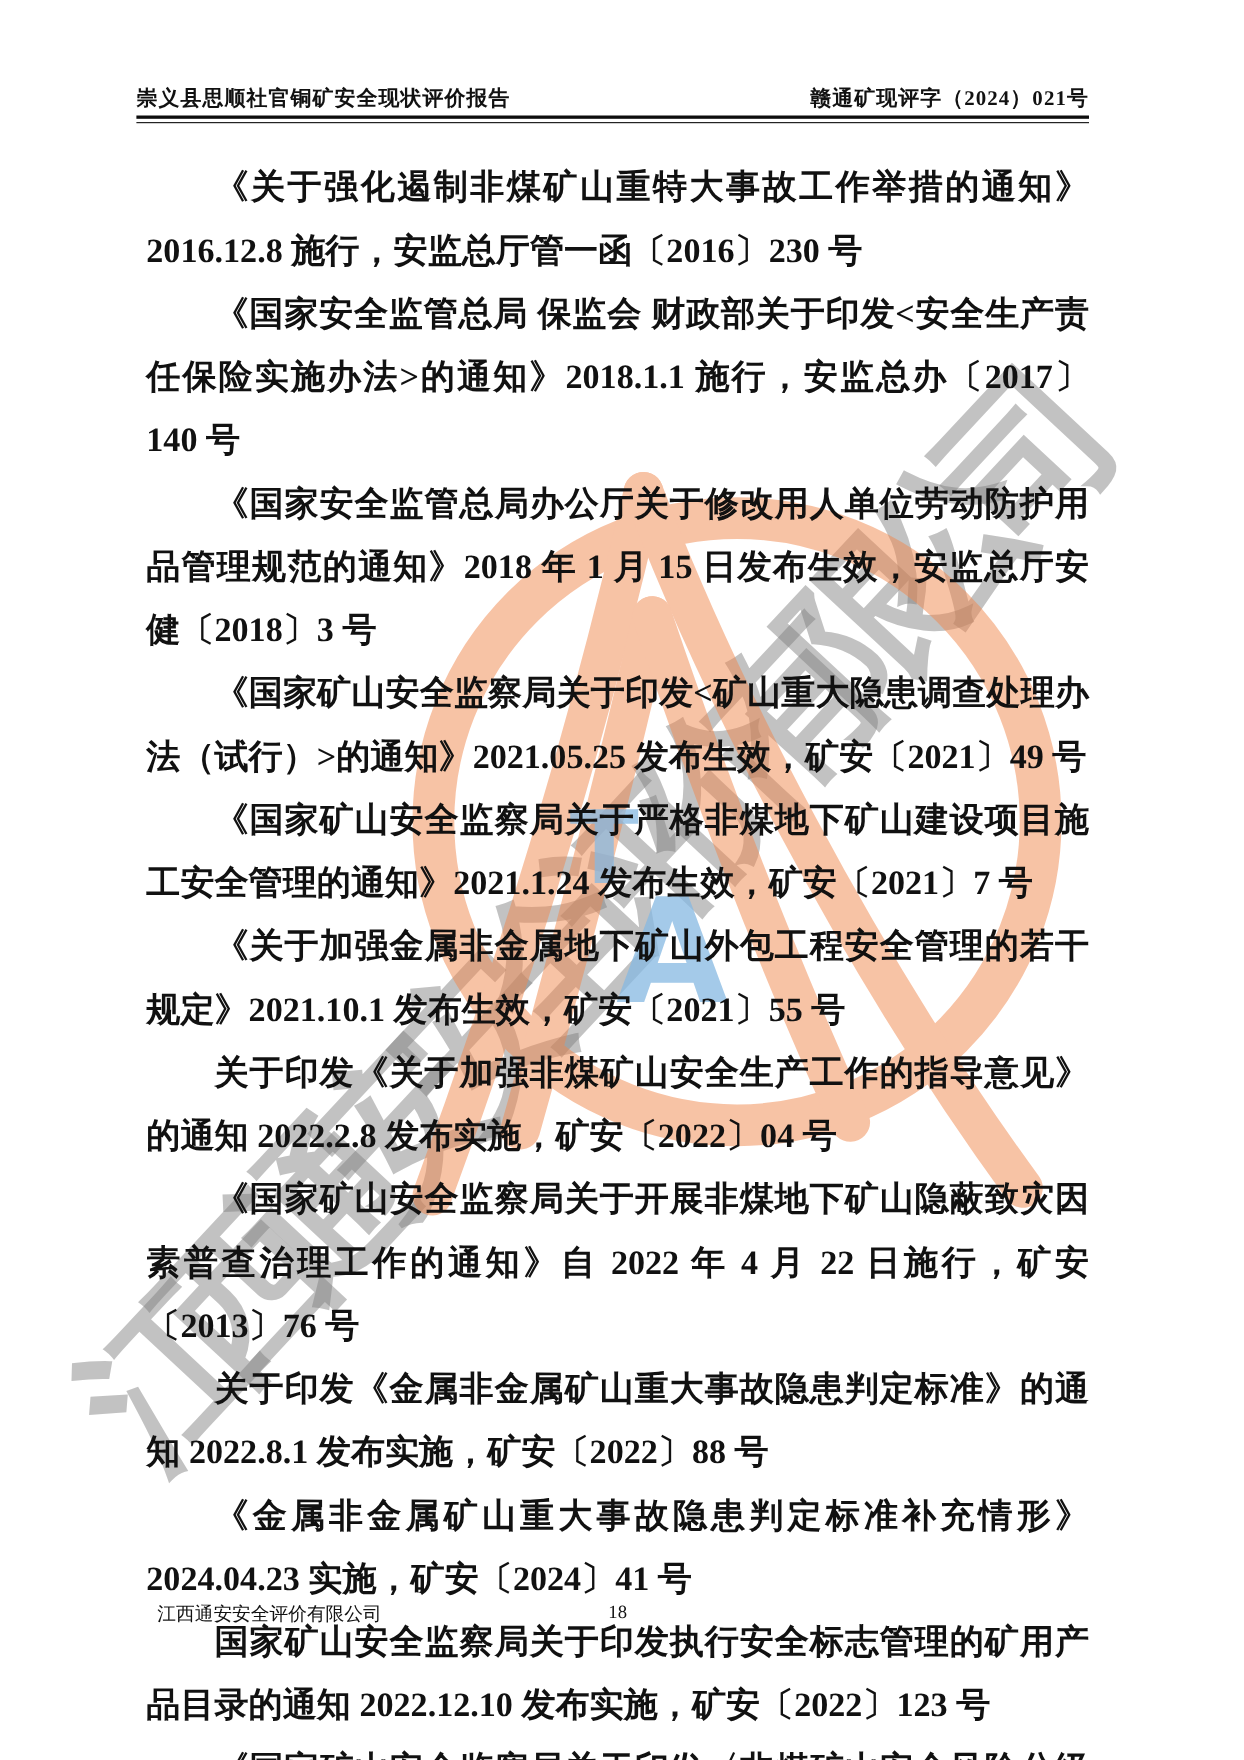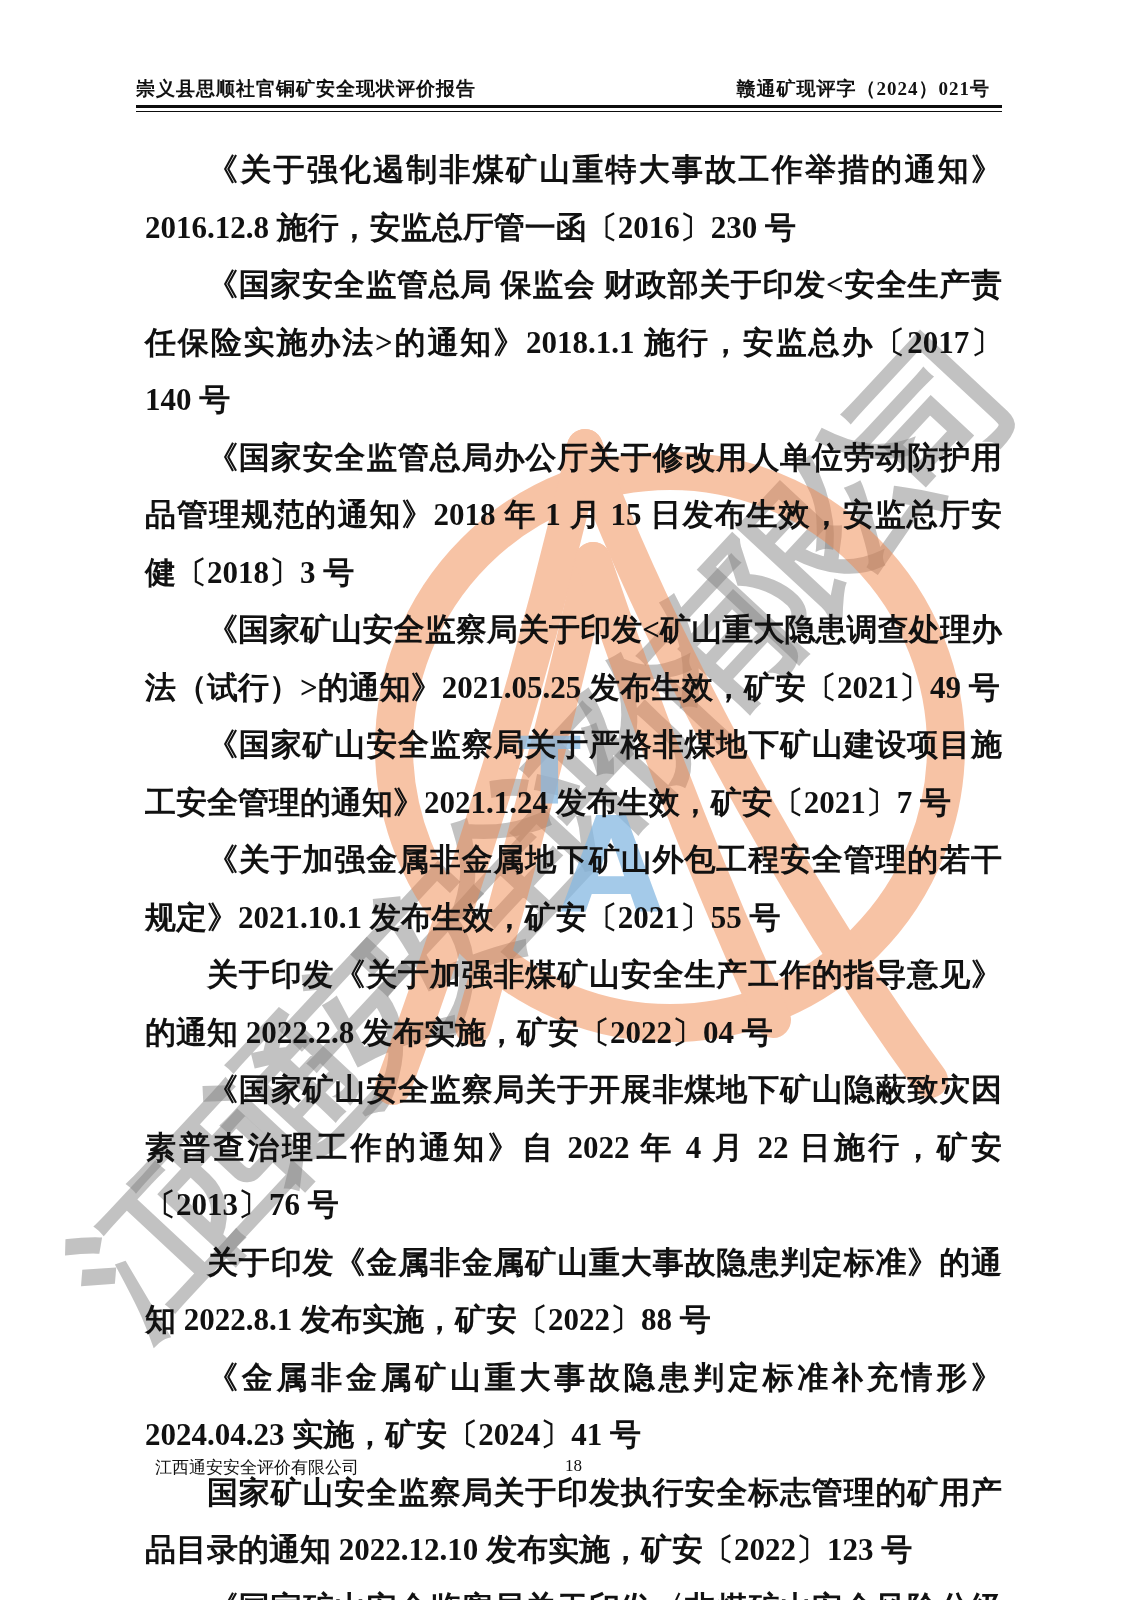--- a/index.html
+++ b/index.html
@@ -31,21 +31,21 @@
   .wm-letter-t{left:518px;top:726px;font-size:92px;}
   .wm-letter-a{left:560px;top:800px;font-size:132px;}
   .wm-brand{
     position:absolute;left:388px;top:1026px;
     font-family:"Liberation Sans","DejaVu Sans",sans-serif;
     font-weight:700;font-size:98px;line-height:1;
     letter-spacing:2px;
     color:rgba(224,64,64,0.72);
   }
   
-  .content{position:absolute;inset:0;z-index:1;margin-left:12px;}
+  .content{position:absolute;inset:0;z-index:1;}
   .hdr-left{
     position:absolute;left:124px;top:76px;
     font-size:19px;font-weight:700;letter-spacing:1px;
   }
   .hdr-right{
     position:absolute;right:141px;top:76px;
     font-size:19px;font-weight:700;letter-spacing:1px;text-align:right;
   }
   .hdr-rule{
     position:absolute;left:124px;top:105px;width:866px;height:3px;

